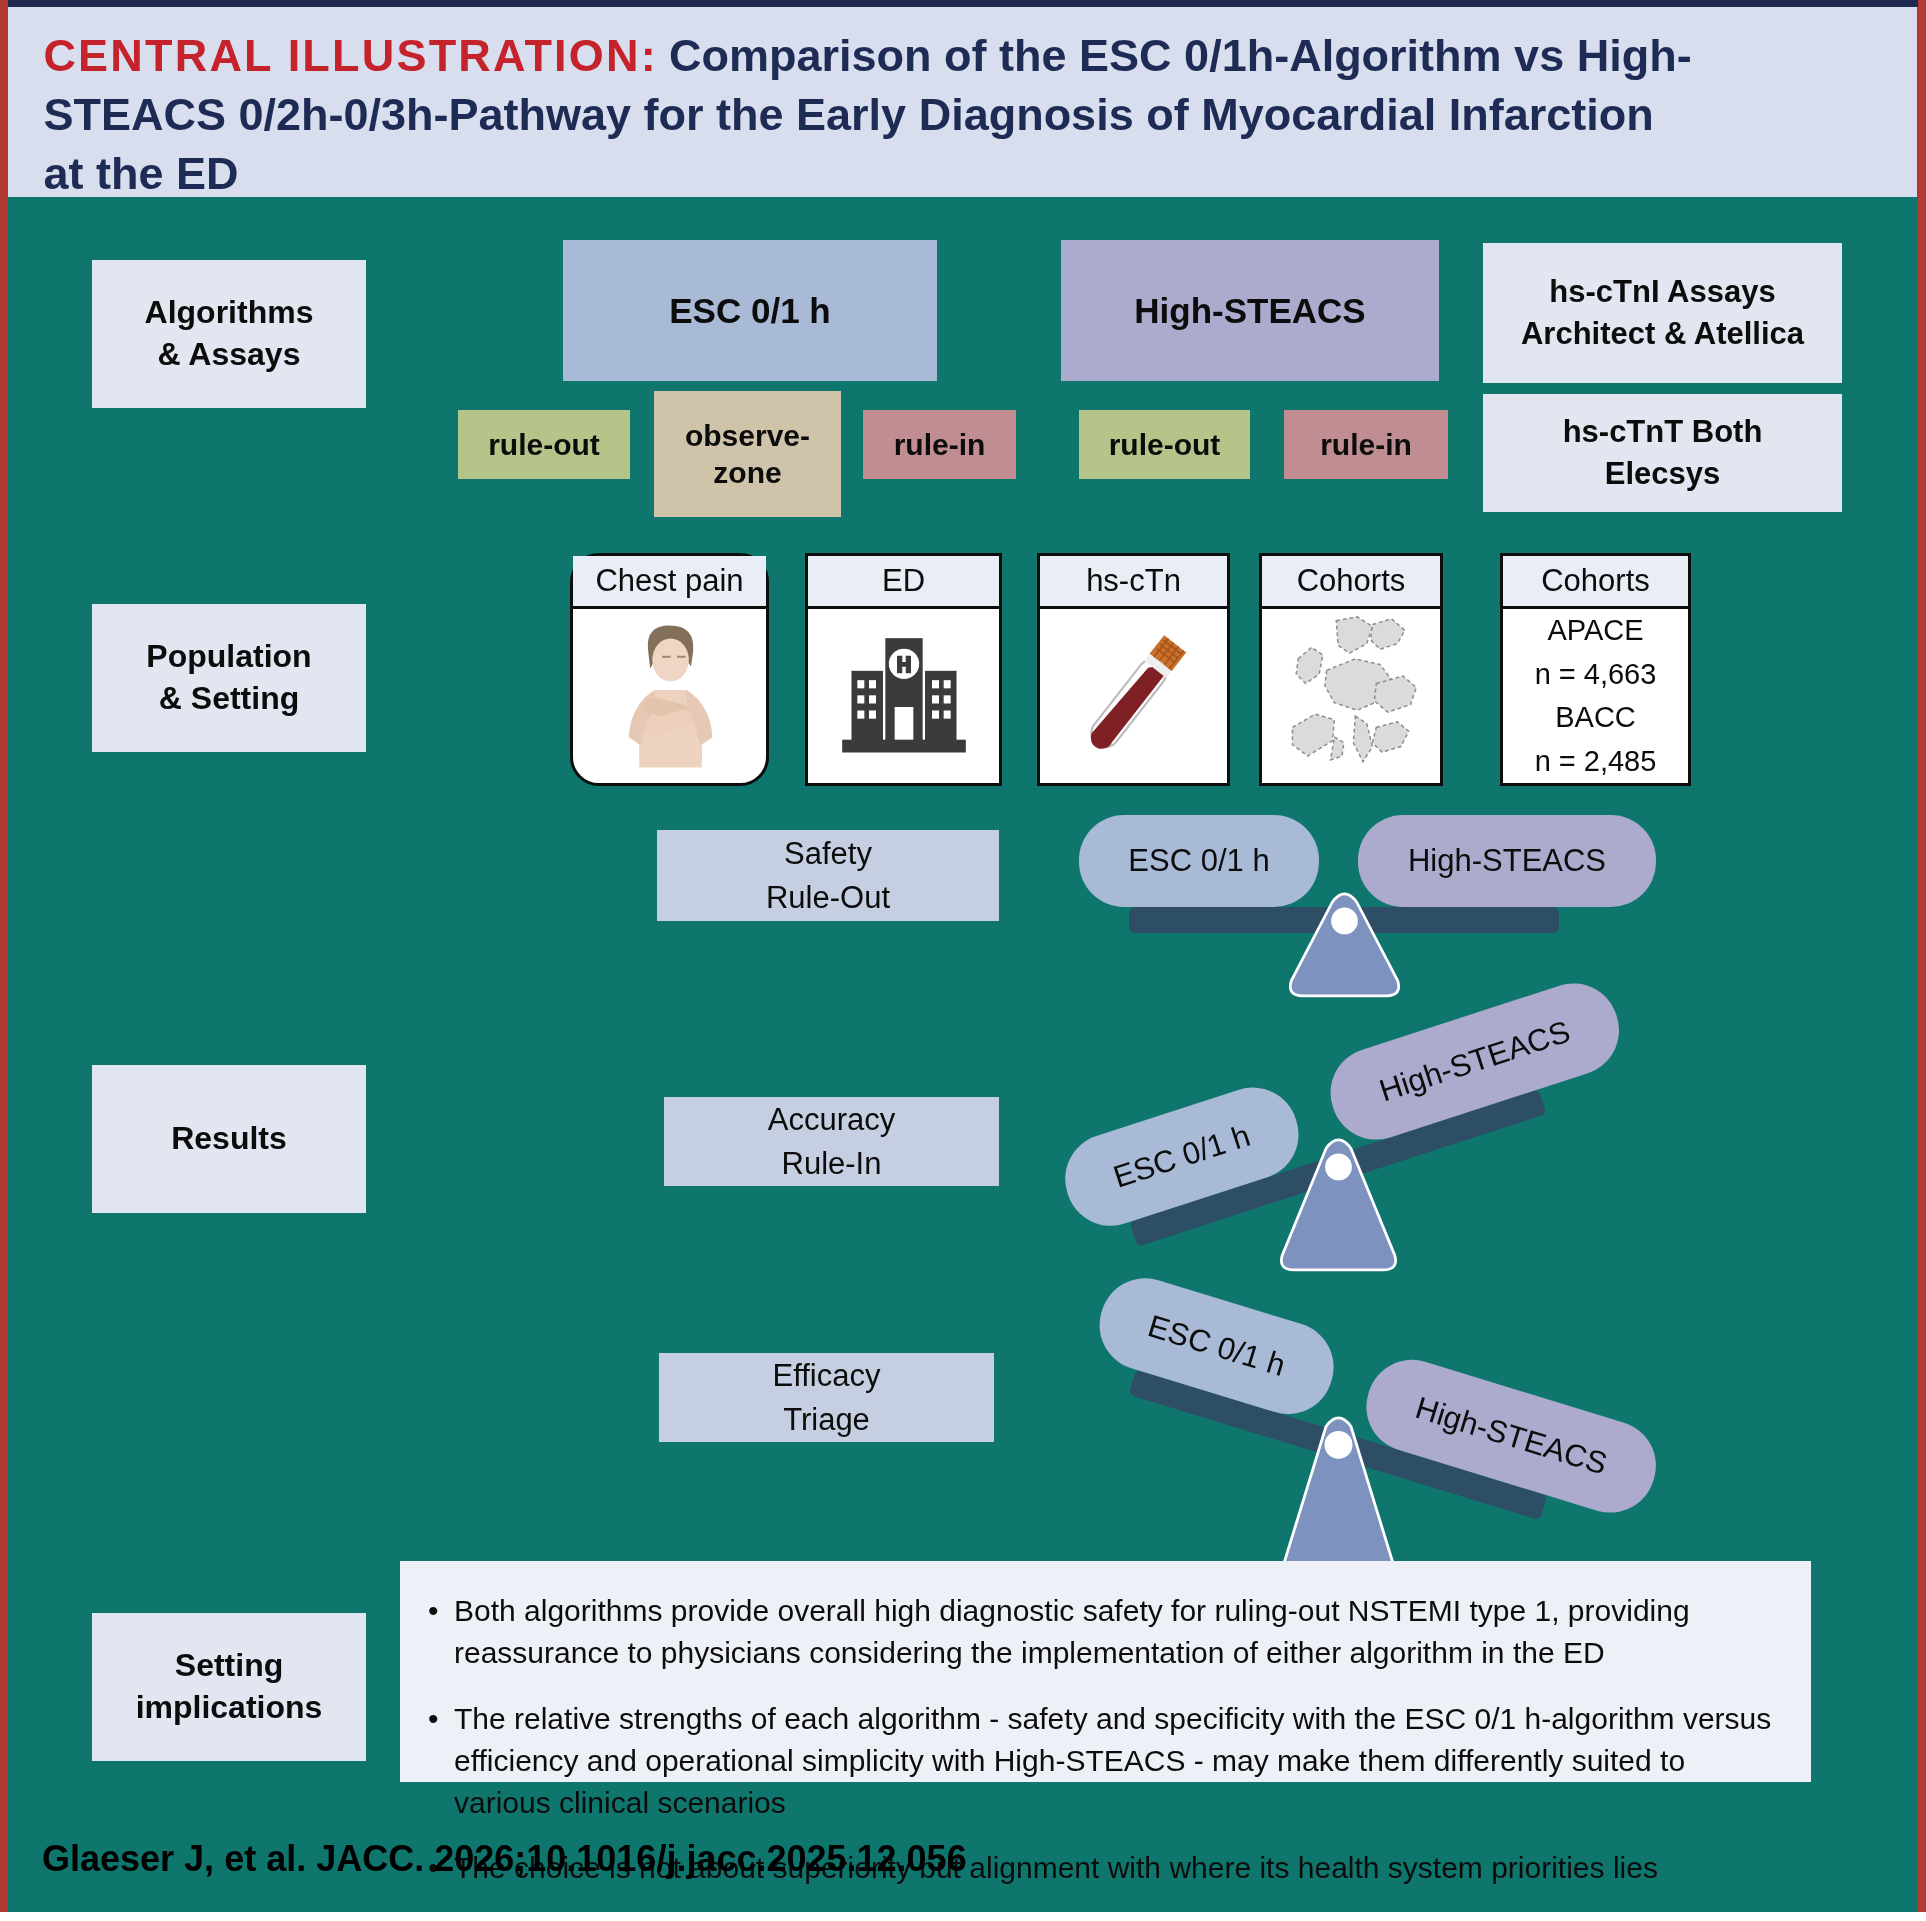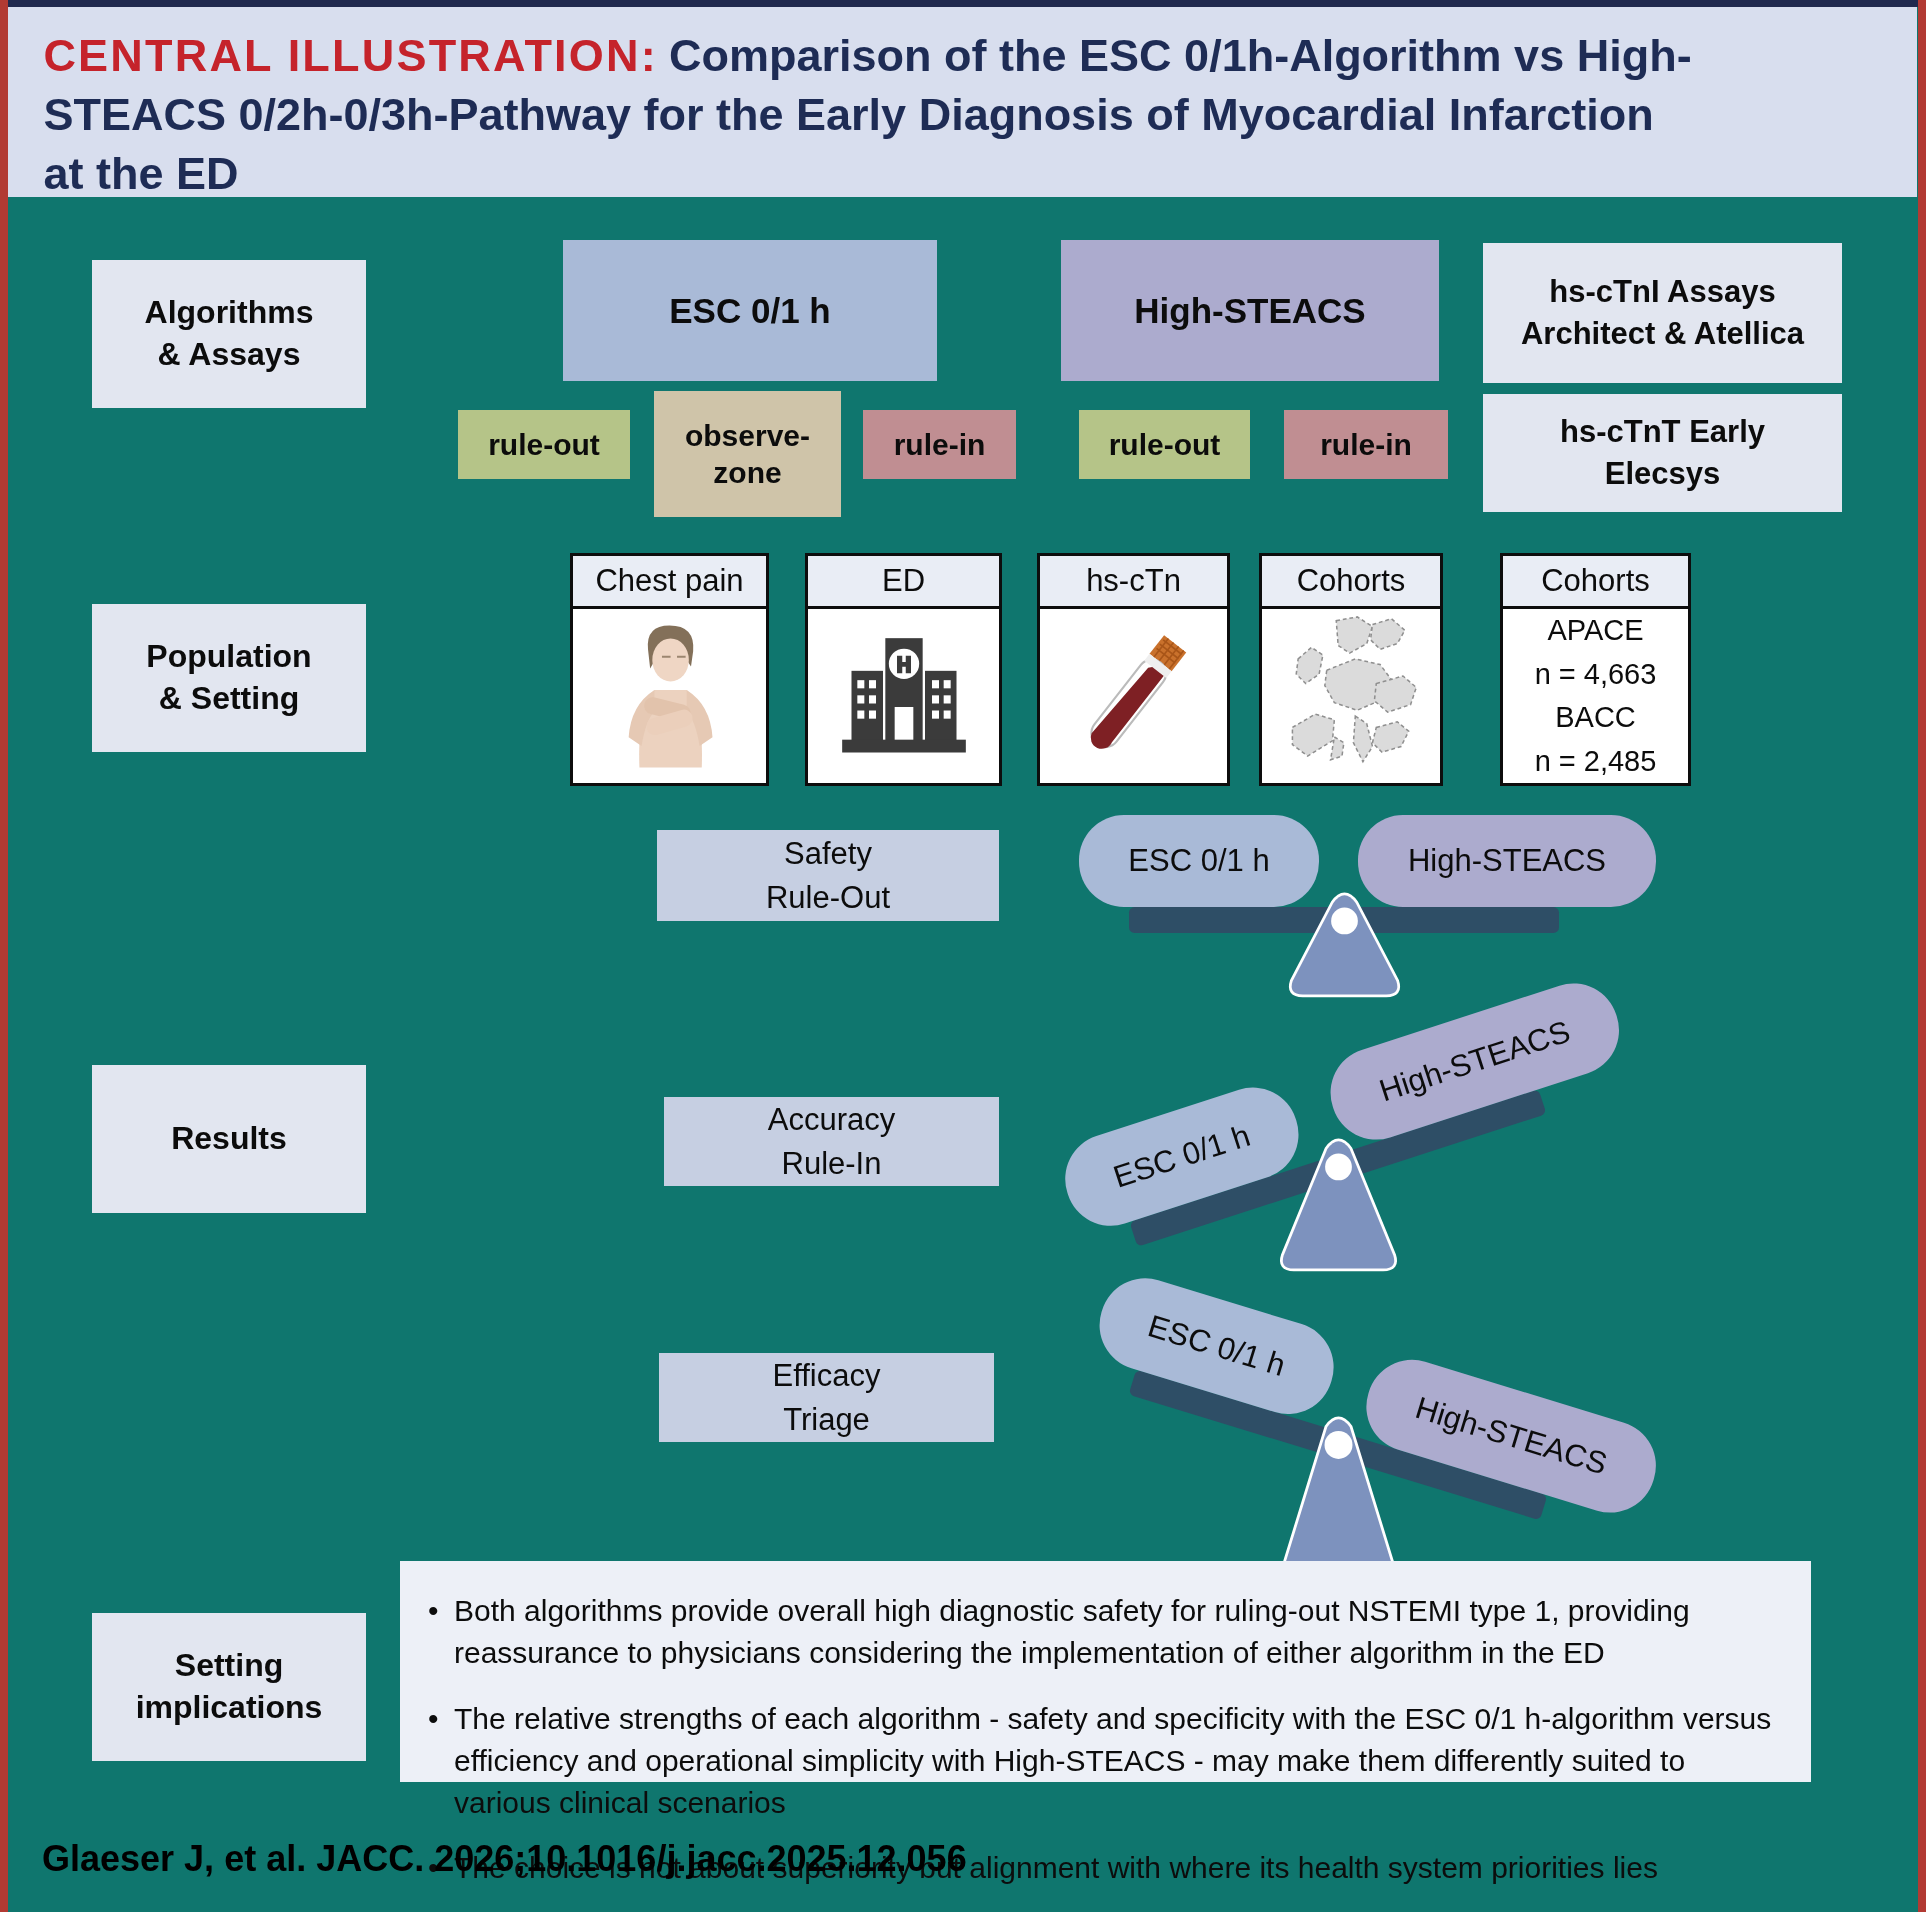--- a/index.html
+++ b/index.html
@@ -90,34 +90,34 @@
     <span>implications</span>
   </div>
 
   <div class="abs algo-box esc-box" style="left:563px;top:240px;width:374px;height:141px;">ESC 0/1 h</div>
   <div class="abs algo-box steacs-box" style="left:1061px;top:240px;width:378px;height:141px;">High-STEACS</div>
   <div class="abs assay-box" style="left:1483px;top:243px;width:359px;height:140px;">
     <span>hs-cTnI Assays</span>
     <span>Architect &amp; Atellica</span>
   </div>
   <div class="abs assay-box" style="left:1483px;top:394px;width:359px;height:118px;">
-    <span>hs-cTnT Early</span>
+    <span>hs-cTnT Both</span>
     <span>Elecsys</span>
   </div>
 
   <div class="abs zone-box zone-green" style="left:458px;top:410px;width:172px;height:69px;">rule-out</div>
   <div class="abs zone-box zone-tan" style="left:654px;top:391px;width:187px;height:126px;">
     <span>observe-</span>
     <span>zone</span>
   </div>
   <div class="abs zone-box zone-red" style="left:863px;top:410px;width:153px;height:69px;">rule-in</div>
   <div class="abs zone-box zone-green" style="left:1079px;top:410px;width:171px;height:69px;">rule-out</div>
   <div class="abs zone-box zone-red" style="left:1284px;top:410px;width:164px;height:69px;">rule-in</div>
 
-  <div class="abs pop-card" style="left:570px;top:553px;width:199px;height:233px;">
+  <div class="abs pop-card" style="left:570px;top:553px;width:199px;height:233px;border-radius:29px;">
     <div class="pop-card-header">Chest pain</div>
     <div class="pop-card-body">
       <svg width="129" height="151" viewBox="0 0 120 140">
         <path d="M40 26 Q38 4 60 4 Q84 4 82 28 L80 42 Q74 30 60 32 Q46 34 42 44 Z" fill="#837059"></path>
         <ellipse cx="61" cy="36" rx="17" ry="20" fill="#EFD6C4"></ellipse>
         <path d="M32 136 Q30 78 46 64 L76 64 Q92 78 90 136 Z" fill="#ECD2BF"></path>
         <path d="M46 64 Q24 78 22 108 L34 116 Q38 92 46 84 Z" fill="#E6C9B4"></path>
         <path d="M76 64 Q98 78 100 108 L88 116 Q84 92 76 84 Z" fill="#E6C9B4"></path>
         <rect x="36" y="74" width="44" height="16" rx="8" fill="#E2C3AC" transform="rotate(14 58 82)"></rect>
         <rect x="38" y="86" width="44" height="16" rx="8" fill="#EBCFBB" transform="rotate(-16 60 94)"></rect>

